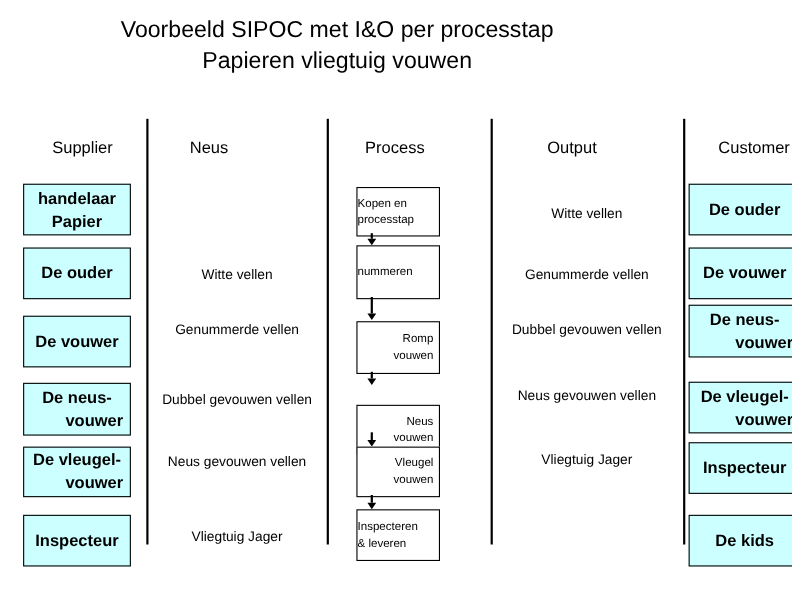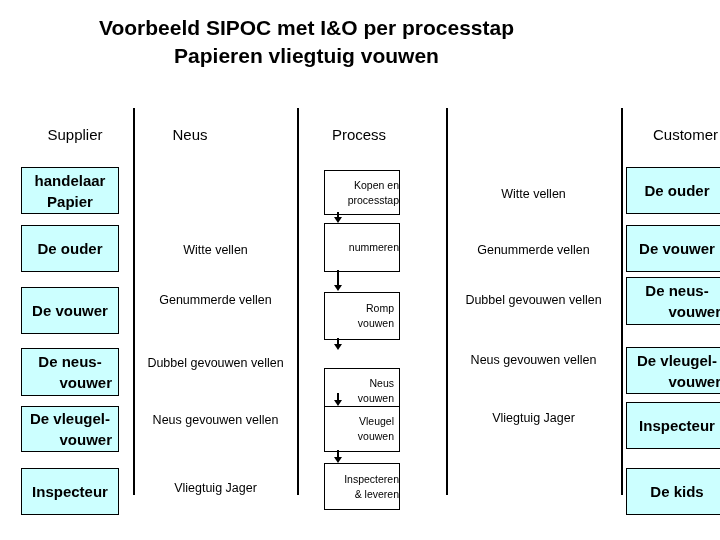--- a/index.html
+++ b/index.html
@@ -1,41 +1,41 @@
 <!DOCTYPE html>
 <html><head>
 <meta charset="utf-8">
 <style>
   html,body { margin:0; padding:0; background:#fff; }
   .slide {
     position:relative; width:720px; height:540px; background:#FFFFFF;
     overflow:hidden; font-family:"Liberation Sans", sans-serif; color:#000;
   }
   .title { position:absolute; top:14px; left:0; width:613px; text-align:center;
-           font-size:21px; line-height:28px;font-weight:bold; }
+           font-size:21px; line-height:28px; }
   .hdr { position:absolute; top:126px; width:100px; font-size:15px; font-weight:normal;
          text-align:center; white-space:nowrap; }
   .hdr.clip { text-align:left; }
   .vline { position:absolute; top:108px; height:387px; width:2px; background:#000; }
   .sbox, .cbox {
     position:absolute; background:#CCFFFF; border:1px solid #000;
     display:flex; flex-direction:column; justify-content:center;
     font-size:15px; font-weight:bold; line-height:21px;
   }
   .sbox { left:21px;  width:96px; }
   .cbox { left:626px; width:100px; }
   .l { display:block; text-align:center; }
   .l:empty { display:none; }
   .split .l2 { text-align:right; padding-right:6px; }
   .pbox {
     position:absolute; left:324px; width:74px; background:#fff; border:1px solid #000;
     display:flex; flex-direction:column; justify-content:center;
     font-size:10.5px; line-height:15px;
   }
-  .pbox .l { text-align:right; }
+  .pbox .l { text-align:left; }
   .pbox.right .l { text-align:right; padding-right:5px; }
   .item { position:absolute; font-size:12.5px; text-align:center; white-space:nowrap; height:15px; }
   .input-item  { left:134px; width:163px; }
   .output-item { left:447px; width:173px; }
   .arrow { position:absolute; left:333px; width:9px; display:flex;
            flex-direction:column; align-items:center; }
   .arrow .shaft { width:2px; background:#000; flex:1; }
   .arrow .head  { width:0; height:0; border-left:4.5px solid transparent;
                   border-right:4.5px solid transparent; border-top:6px solid #000; }
 </style>
@@ -50,20 +50,21 @@
   </div>
 
   <div class="vline" style="left:133px"></div>
   <div class="vline" style="left:297px"></div>
   <div class="vline" style="left:446px"></div>
   <div class="vline" style="left:621px"></div>
 
   <div class="hdr" style="left:25px">Supplier</div>
   <div class="hdr" style="left:140px">Neus</div>
   <div class="hdr" style="left:309px">Process</div>
+  <div class="hdr" style="left:470px">Output</div>
   <div class="hdr clip" style="left:653px">Customer</div>
 
   <div class="sbox" style="top:167px;height:45px">
     <span class="l l2">handelaar</span>
     <span class="l l1">Papier</span>
   </div>
   <div class="sbox" style="top:225px;height:45px">
     <span class="l l1">De ouder</span>
   </div>
   <div class="sbox" style="top:287px;height:45px">

